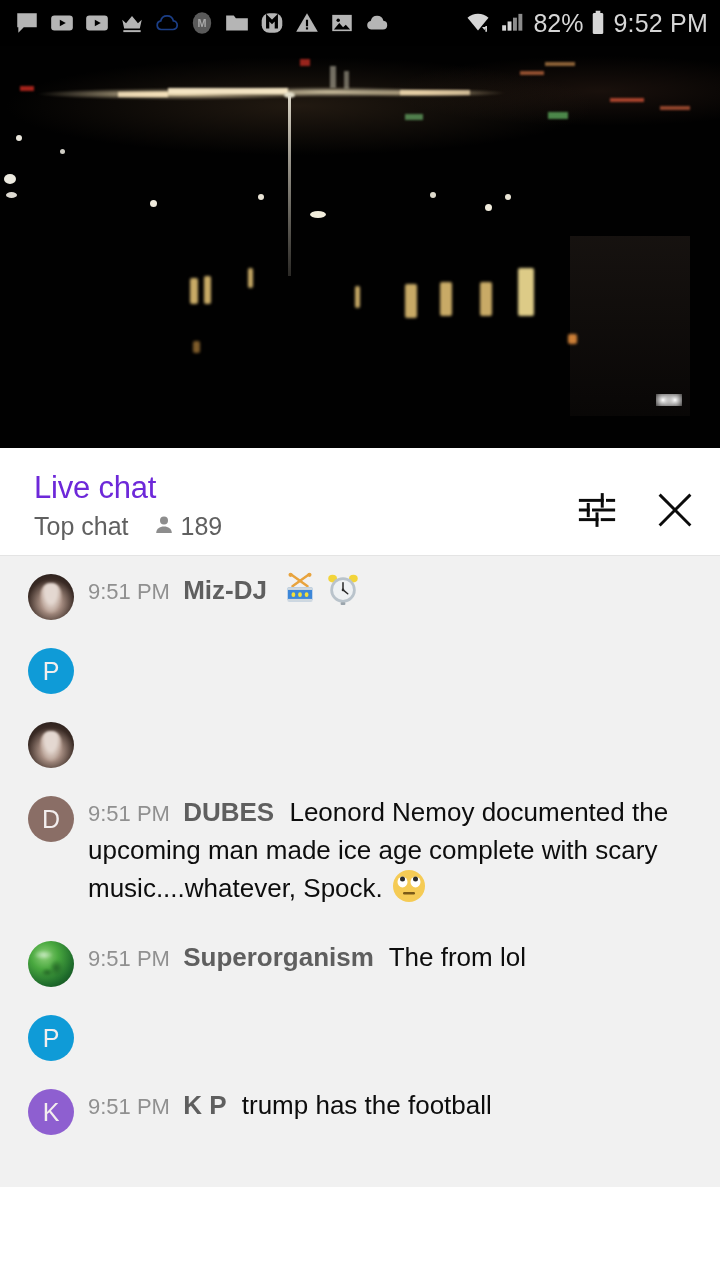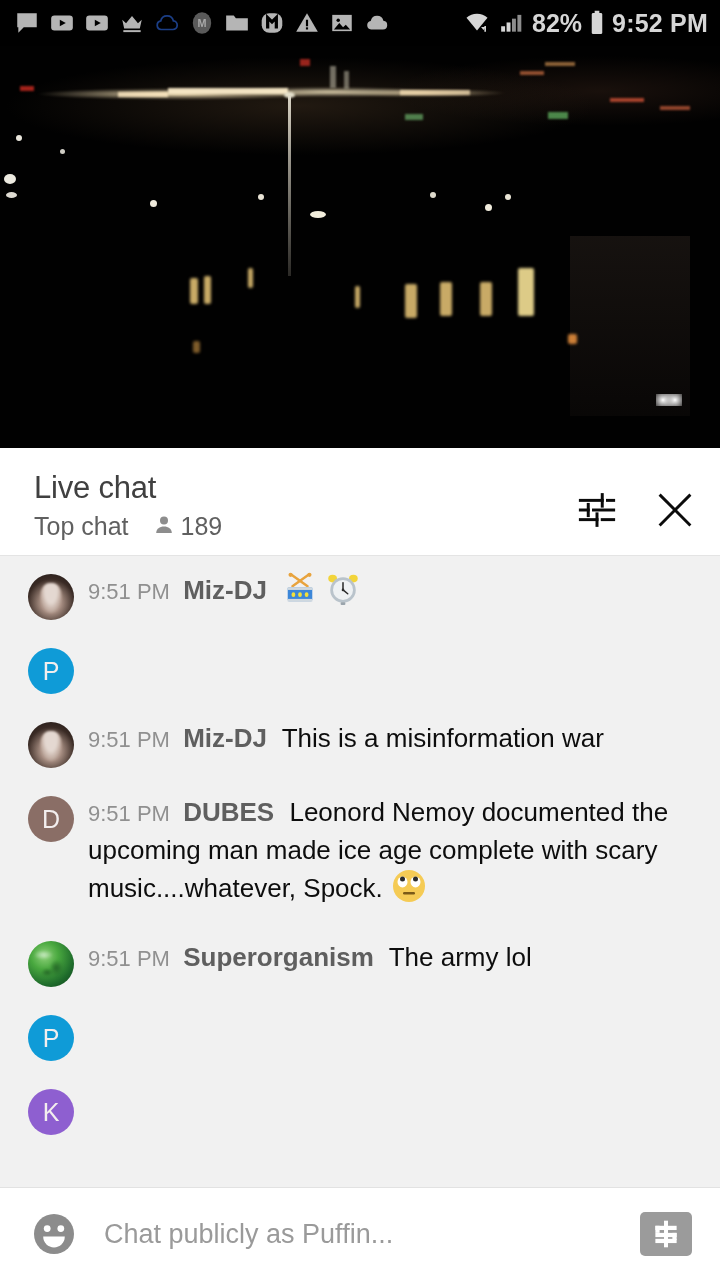--- a/index.html
+++ b/index.html
@@ -11,21 +11,21 @@
   }
   .screen { position: relative; width: 720px; height: 1280px; overflow: hidden; background:#fff; }
 
   
   .statusbar {
     position: absolute; top: 0; left: 0; width: 720px; height: 46px;
     background: #000; display: flex; align-items: center;
     padding: 0 12px 0 14px;
   }
   .sb-left { display: flex; align-items: center; gap: 9px; flex: 1; }
-  .sb-right { display: flex; align-items: center; gap: 6px; font-weight: bold; }
+  .sb-right { display: flex; align-items: flex-start; gap: 6px; }
   .sb-ico { display: inline-flex; align-items: center; justify-content: center; }
   .sb-time { color: #d6d6d6; font-size: 25px; letter-spacing: .2px; font-family:"Liberation Sans",sans-serif;}
   .sb-batt-txt { color: #d6d6d6; font-size: 25px; }
 
   
   .video {
     position: absolute; top: 46px; left: 0; width: 720px; height: 402px;
     background: #000; overflow: hidden;
   }
   .sky {
@@ -61,21 +61,21 @@
     filter: blur(.7px);
   }
 
   
   .chat-header {
     position:absolute; top:455px; left:0; width:720px; height:101px;
     background:#fff; border-bottom:1px solid #e4e4e4;
     display:flex; align-items:flex-start; padding: 14px 22px 0 34px;
   }
   .hdr-texts { flex:1; }
-  .hdr-title { font-size:31px; color:#404040; font-weight:400; line-height:38px; letter-spacing:-.2px;}
+  .hdr-title { font-size:31px; color:#6d28d9; font-weight:400; line-height:38px; letter-spacing:-.2px;}
   .hdr-sub { display:flex; align-items:center; gap:7px; margin-top:5px;}
   .hdr-sub-label { font-size:25px; color:#606060; font-weight:400; }
   .viewers { display:flex; align-items:center; gap:5px; margin-left:16px;}
   .viewer-count { font-size:25px; color:#606060; }
   .hdr-actions { display:flex; align-items:center; gap:32px; padding-top:18px; }
   .icon-btn { width:46px; height:46px; display:flex; align-items:center; justify-content:center; cursor:pointer;}
 
   
   .chat-list {
     position:absolute; top:556px; left:0; width:720px; height:631px;
@@ -366,27 +366,20 @@
     </div>
 
     <div class="msg">
       <div class="avatar" style="background:#0f9bd7">
         <span>P</span>
       </div>
     </div>
 
     <div class="msg">
       <div class="avatar bear"></div>
-      <div class="msg-body">
-        <div class="msg-line">
-          <span class="ts">9:51 PM</span>
-          <span class="author">Miz-DJ</span>
-          <span class="mtext">This is a misinformation war</span>
-        </div>
-      </div>
     </div>
 
     <div class="msg">
       <div class="avatar" style="background:#8a6e66">
         <span>D</span>
       </div>
       <div class="msg-body">
         <div class="msg-line">
           <span class="ts">9:51 PM</span>
           <span class="author">DUBES</span>
@@ -404,56 +397,40 @@
         </div>
       </div>
     </div>
 
     <div class="msg">
       <div class="avatar globe"></div>
       <div class="msg-body">
         <div class="msg-line">
           <span class="ts">9:51 PM</span>
           <span class="author">Superorganism</span>
-          <span class="mtext">The army lol</span>
+          <span class="mtext">The from lol</span>
         </div>
       </div>
     </div>
 
     <div class="msg">
       <div class="avatar" style="background:#0f9bd7">
         <span>P</span>
       </div>
     </div>
 
     <div class="msg">
       <div class="avatar" style="background:#8e5fd0">
         <span>K</span>
       </div>
+      <div class="msg-body">
+        <div class="msg-line">
+          <span class="ts">9:51 PM</span>
+          <span class="author">K P</span>
+          <span class="mtext">trump has the football</span>
+        </div>
+      </div>
     </div>
 
   </div>
 
-  <div class="composer">
-    <span class="emoji-btn">
-      <svg width="48" height="48" viewBox="0 0 24 24">
-        <circle cx="12" cy="12" r="10" fill="#8c8c8c"></circle>
-        <circle cx="8.6" cy="9.3" r="1.7" fill="#fff"></circle>
-        <circle cx="15.4" cy="9.3" r="1.7" fill="#fff"></circle>
-        <path d="M6.6 13.3h10.8a5.4 5.4 0 0 1-10.8 0z" fill="#fff"></path>
-      </svg>
-    </span>
-    <input class="chat-input" type="text" placeholder="Chat publicly as Puffin..." style="">
-    <span class="superchat-btn">
-      <svg width="34" height="34" viewBox="0 0 24 24">
-        <g fill="#ffffff">
-          <rect x="10.6" y="2.6" width="2.8" height="18.8"></rect>
-          <rect x="4.5" y="6.2" width="15" height="3"></rect>
-          <rect x="4.5" y="11.2" width="15" height="3"></rect>
-          <rect x="4.5" y="6.2" width="3" height="5"></rect>
-          <rect x="16.5" y="11.2" width="3" height="5"></rect>
-          <rect x="4.5" y="15.4" width="15" height="3"></rect>
-        </g>
-      </svg>
-    </span>
-  </div>
 
 </div>
 
 </body></html>

